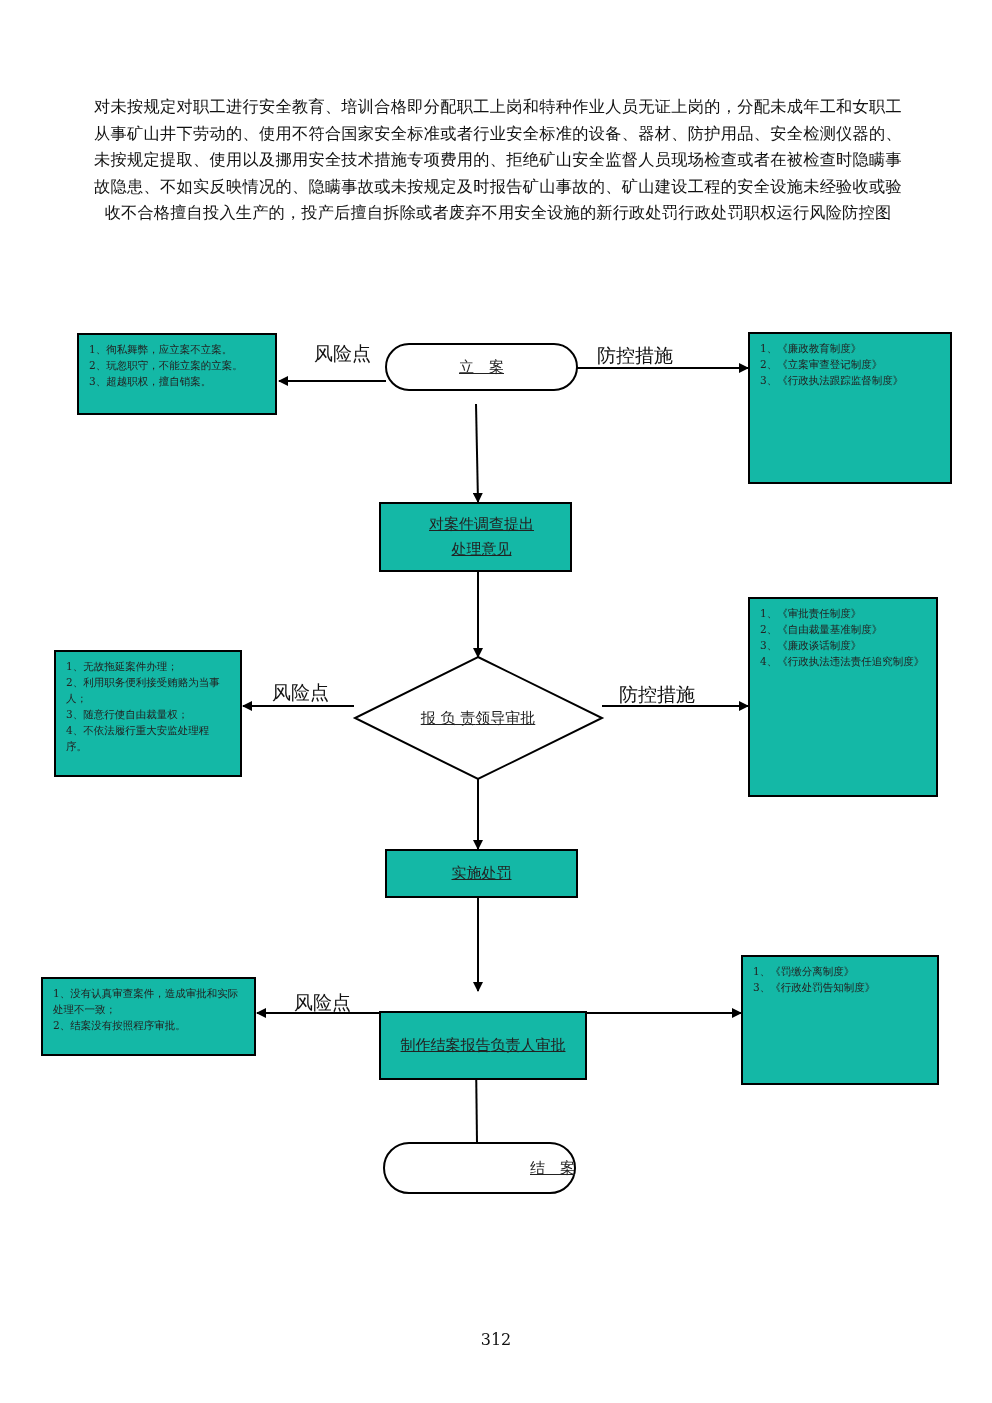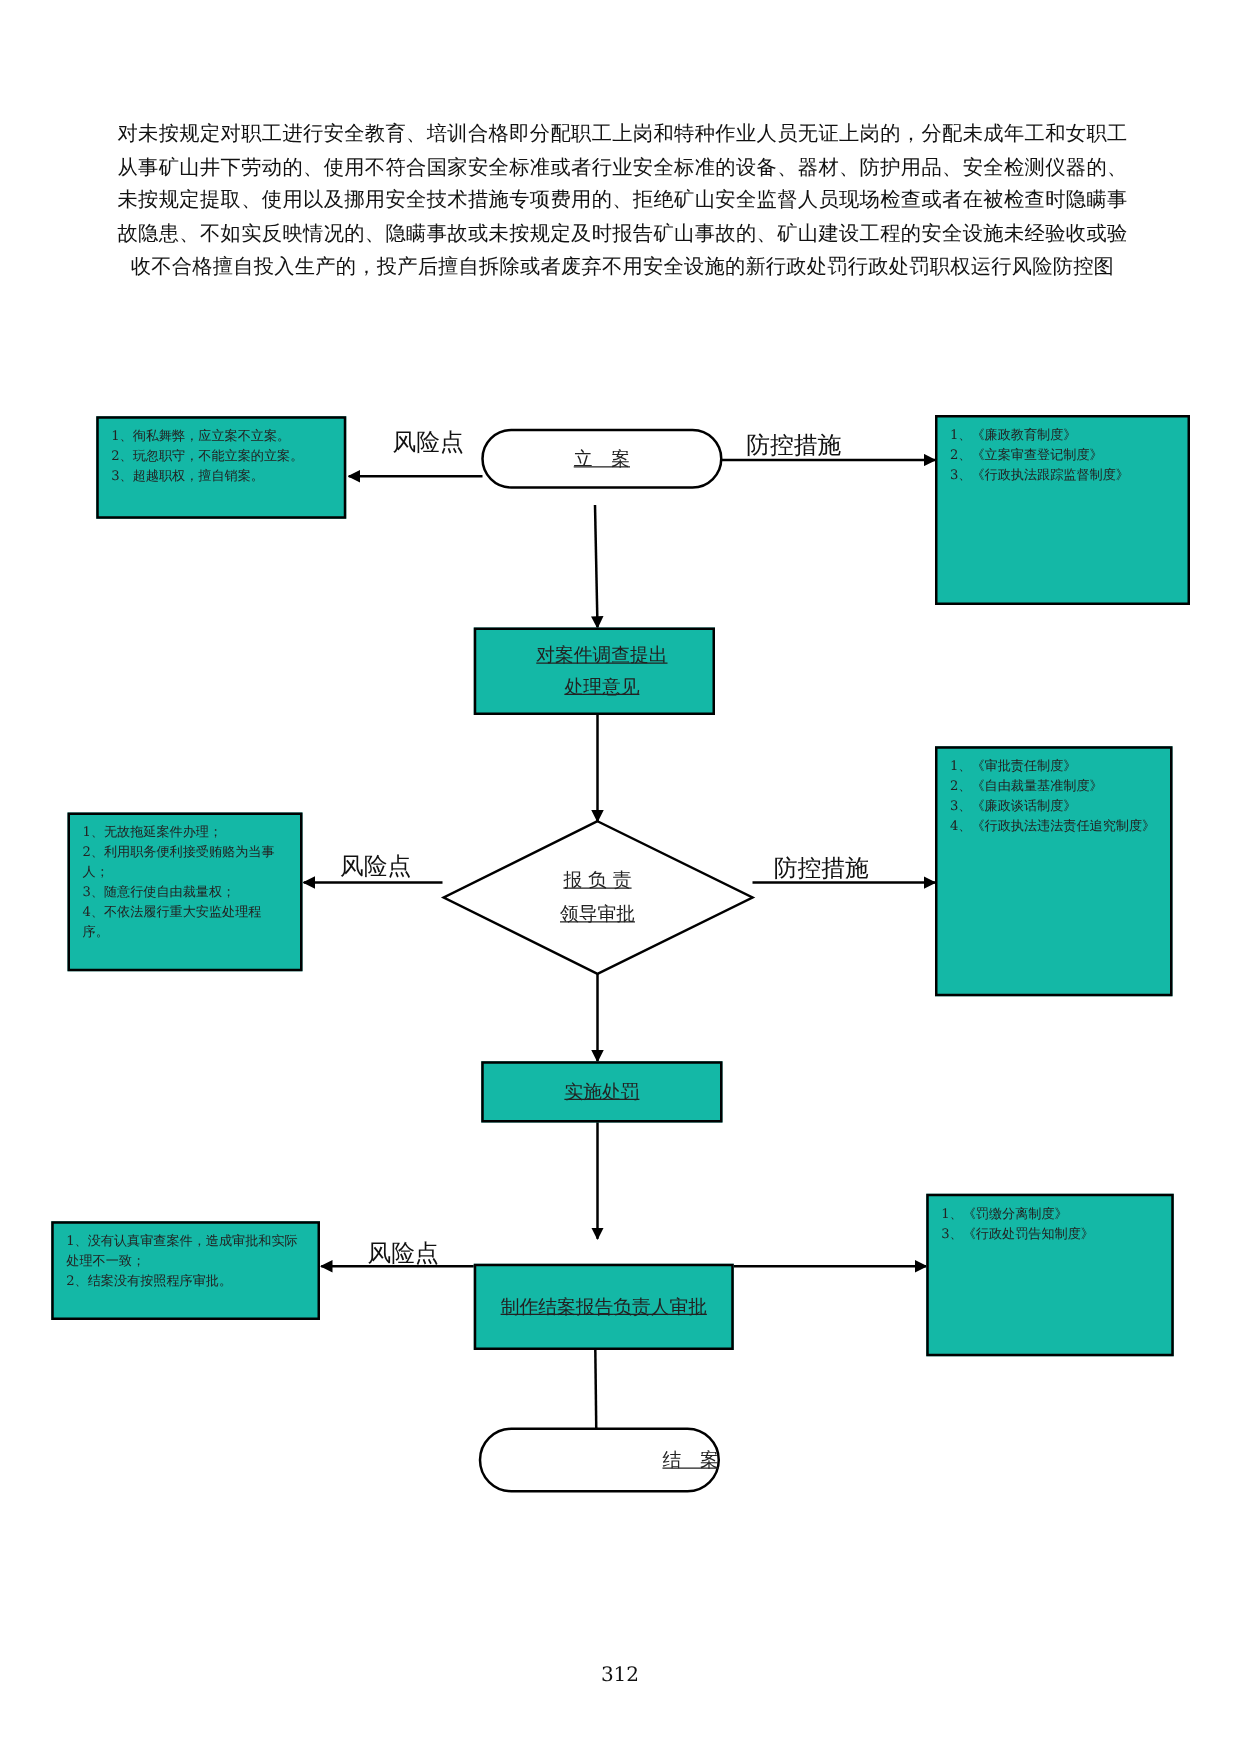--- a/index.html
+++ b/index.html
@@ -69,21 +69,21 @@
   <span class="item">1、《廉政教育制度》</span>
   <span class="item">2、《立案审查登记制度》</span>
   <span class="item">3、《行政执法跟踪监督制度》</span>
 </div>
 
 <div class="box node" style="left:379px; top:502px; width:193px; height:70px; flex-direction:column;padding-left:12px;">
   <span>对案件调查提出</span>
   <span>处理意见</span>
 </div>
 
-<div class="node" style="left:400px; top:690px; width:156px; height:56px; flex-direction:column; line-height:27px;">
+<div class="node" style="left:400px; top:690px; width:156px; height:56px; flex-direction:row; line-height:27px;">
   <span>报 负 责</span>
   <span>领导审批</span>
 </div>
 <div class="lbl" style="left:272px; top:680px;">风险点</div>
 <div class="lbl" style="left:619px; top:682px;">防控措施</div>
 
 <div class="box risk-box" style="left:54px; top:650px; width:188px; height:127px;">
   <span class="item">1、无故拖延案件办理；</span>
   <span class="item">2、利用职务便利接受贿赂为当事人；</span>
   <span class="item">3、随意行使自由裁量权；</span>

